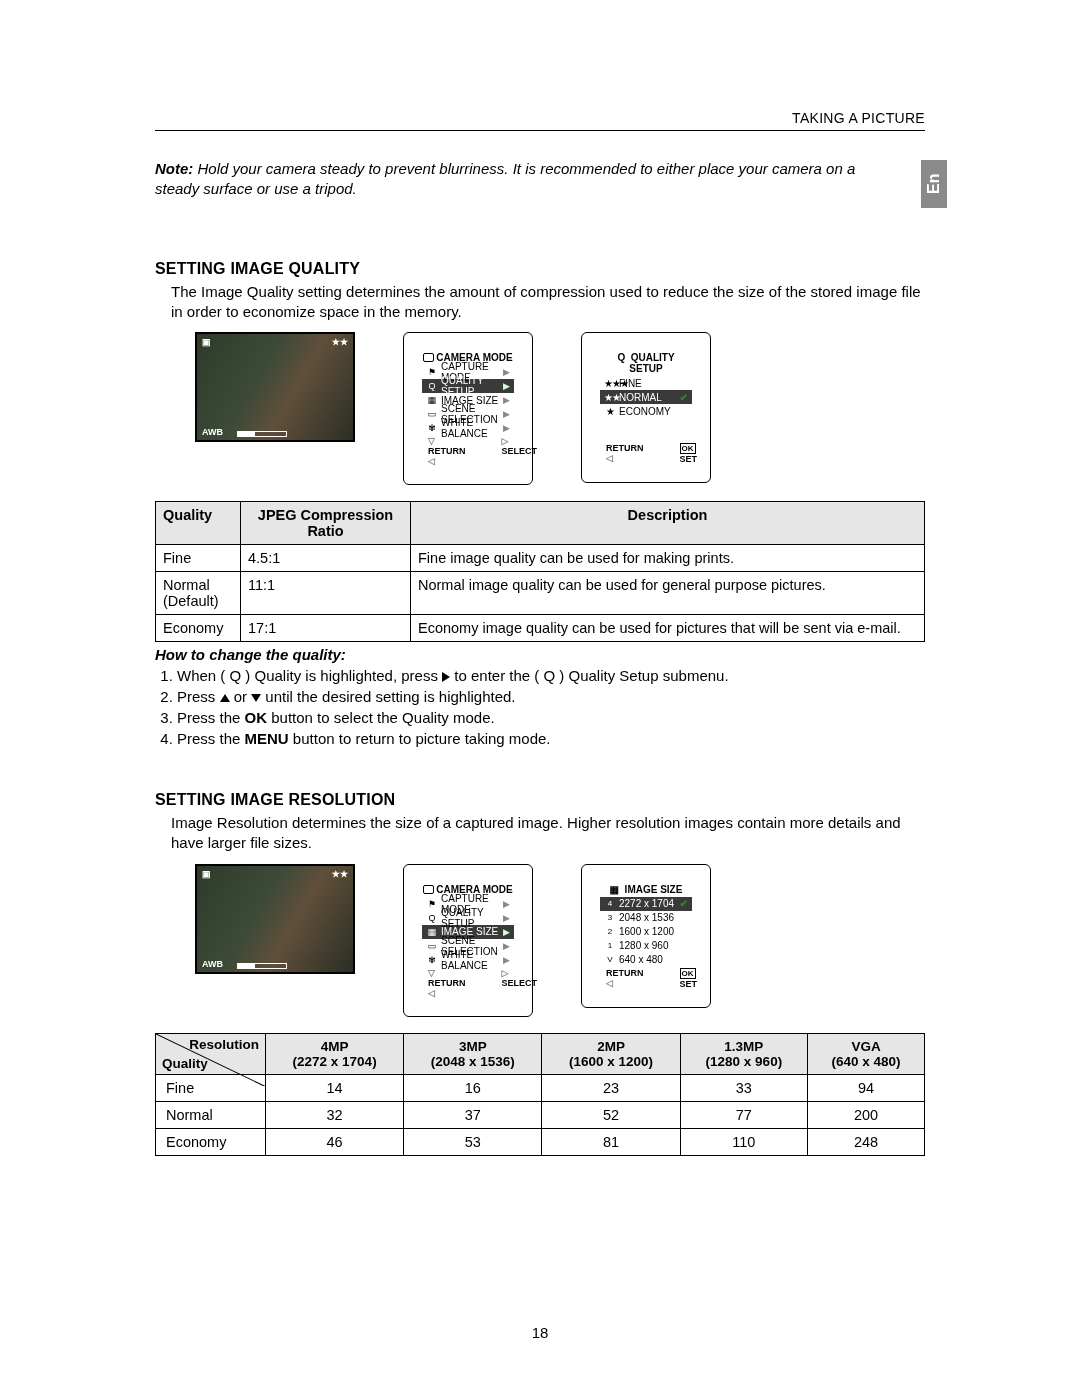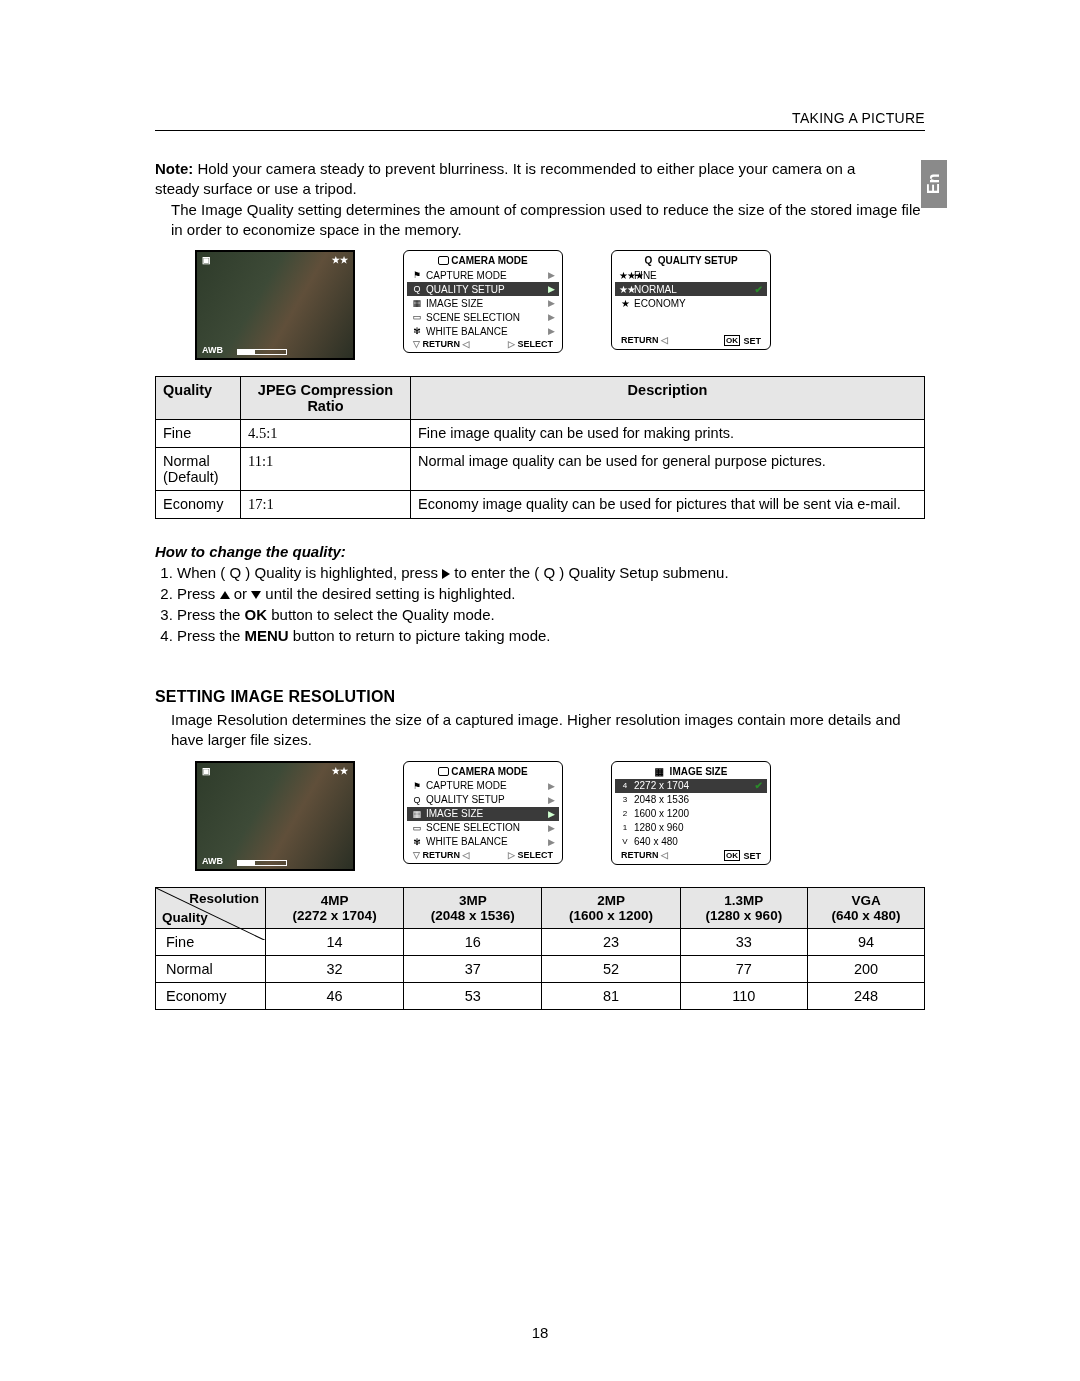--- a/index.html
+++ b/index.html
@@ -15,40 +15,40 @@
   .header-line { border-top:1px solid #000; margin-top:0; }
   .chapter { text-align:right; font-size:14px; letter-spacing:0.3px; margin-bottom:4px; }
   .lang-tab {
     position:absolute; right:133px; top:160px;
     width:26px; height:48px;
     background:#8a8a8a; color:#fff;
     display:flex; align-items:center; justify-content:center;
     font-weight:bold; font-size:16px;
     writing-mode: vertical-rl; transform: rotate(180deg);
   }
-  .note-block { margin-top:28px; padding-right:40px; font-size:15px; line-height:1.35; }
+  .note-block { margin-top:28px; padding-right:40px; font-size:15px; line-height:1.35;font-style:italic; }
   .note-block b { font-weight:bold; }
   h2.section { font-size:16px; font-weight:bold; margin:60px 0 4px 0; letter-spacing:0.2px; }
   .para { font-size:15px; line-height:1.35; margin:0 0 8px 16px; }
 
   
   .panels { display:flex; gap:48px; margin:10px 0 16px 40px; align-items:flex-start; }
   .lcd-photo {
     width:160px; height:110px; background:#283024;
     border:2px solid #000; position:relative; overflow:hidden;
     background: linear-gradient(120deg,#2e3b2a 0%, #3d4a37 40%, #604f3a 60%, #2a2f24 100%);
   }
   .lcd-overlay { position:absolute; inset:0; color:#fff; font-size:9px; font-weight:bold; }
   .lcd-tl { position:absolute; top:3px; left:5px; }
   .lcd-tr { position:absolute; top:3px; right:5px; }
   .lcd-bl { position:absolute; bottom:3px; left:5px;margin-top:23px; }
   .lcd-bar { position:absolute; bottom:3px; left:40px; width:50px; height:6px; border:1px solid #fff; }
   .lcd-bar::after { content:""; display:block; width:35%;height:100%; background:#fff; }
 
-  .menu-box { width:160px; border:1px solid #000; border-radius:6px; padding:3px; font-size:10px; }
+  .menu-box { width:130px; border:1px solid #000; border-radius:6px; padding:18px; font-size:10px; }
   .menu-title { text-align:center; font-weight:bold; font-size:10px; margin:1px 0 2px 0; }
   .menu-title .ico { display:inline-block; width:11px; height:9px; border:1px solid #000; border-radius:2px; vertical-align:-1px; margin-right:2px; }
   .menu-row { display:flex; align-items:center; padding:0 4px; height:14px; }
   .menu-row .mi { width:12px; text-align:center; font-size:9px; }
   .menu-row .ml { flex:1; padding-left:3px; }
   .menu-row .ar { font-size:9px; color:#888; }
   .menu-row.hl { background:#3a3a3a; }
   .menu-row.hl .ml, .menu-row.hl .mi { color:#fff; }
   .menu-row.hl .ar { color:#d0ffd0; }
   .menu-foot { display:flex; justify-content:space-between; padding:1px 6px 0 6px; font-size:9px; font-weight:bold;gap:36px; }
@@ -57,23 +57,23 @@
   .check { color:#2a8a2a; font-weight:bold; }
   .menu-row .stars { letter-spacing:-1px; font-size:10px; }
   .menu-row .mp { font-size:8px; line-height:8px; }
 
   
   table.qtab { width:100%; border-collapse:collapse; margin-top:6px; }
   table.qtab th, table.qtab td { border:1px solid #000; padding:5px 7px; font-size:14.5px; vertical-align:top; }
   table.qtab th { background:#e6e6e6; font-weight:bold; text-align:center; }
   table.qtab th:first-child { text-align:left; }
   table.qtab td.q { width:85px; }
-  table.qtab td.r { width:170px;font-family:Liberation Serif, serif; }
-
-  .howto { font-style:italic; font-weight:bold; font-size:15px; margin-top:24px; }
+  table.qtab td.r { width:170px; }
+
+  .howto { font-style:italic; font-weight:bold; font-size:15px; margin-top:4px; }
   ol.steps { margin:2px 0 0 0; padding-left:22px; font-size:15px; }
   ol.steps li { line-height:1.4; }
   .tri-r { display:inline-block; width:0;height:0;border-top:5px solid transparent;border-bottom:5px solid transparent;border-left:8px solid #000; vertical-align:-1px;}
   .tri-u { display:inline-block; width:0;height:0;border-left:5px solid transparent;border-right:5px solid transparent;border-bottom:8px solid #000; vertical-align:0;}
   .tri-d { display:inline-block; width:0;height:0;border-left:5px solid transparent;border-right:5px solid transparent;border-top:8px solid #000; vertical-align:0;}
 
   
   table.stab { width:100%; border-collapse:collapse; margin-top:4px; }
   table.stab th, table.stab td { border:1px solid #000; padding:5px 6px; font-size:14.5px; text-align:center; }
   table.stab th { background:#e6e6e6; font-weight:bold; }
@@ -91,20 +91,21 @@
 
 <div class="page">
   <div class="chapter">TAKING A PICTURE</div>
   <div class="header-line"></div>
   <div class="lang-tab">En</div>
 
   <div class="note-block">
     <b>Note:</b><span> Hold your camera steady to prevent blurriness. It is recommended to either place your camera on a steady surface or use a tripod.</span>
   </div>
 
+  <h2 class="section">SETTING IMAGE QUALITY</h2>
   <p class="para">The Image Quality setting determines the amount of compression used to reduce the size of the stored image file in order to economize space in the memory.</p>
 
   <div class="panels">
 
     <div class="lcd-photo">
       <div class="lcd-overlay">
         <span class="lcd-tl">▣</span>
         <span class="lcd-tr">★★</span>
         <span class="lcd-bl">AWB</span>
         <span class="lcd-bar"></span>

